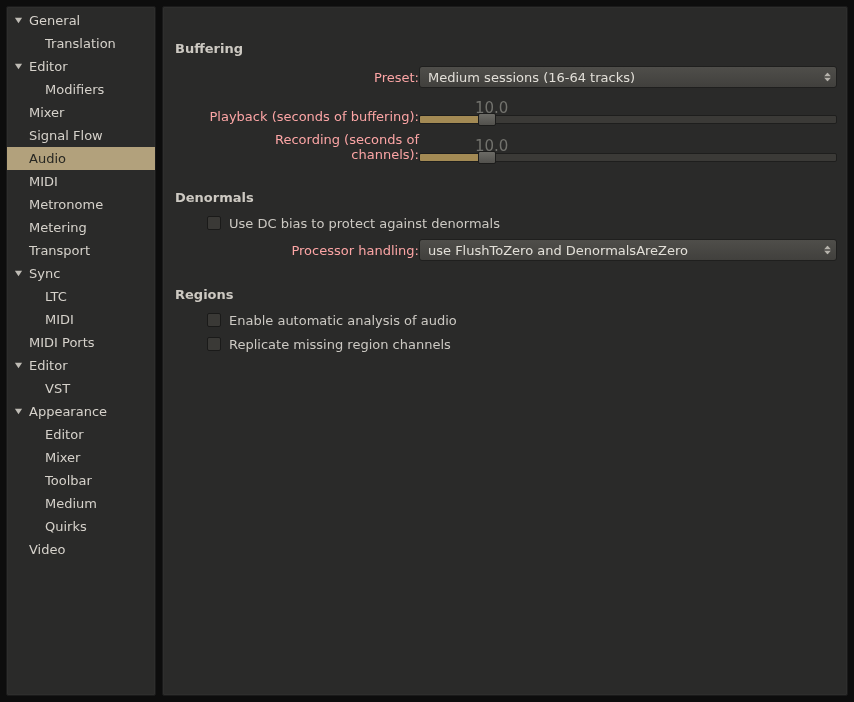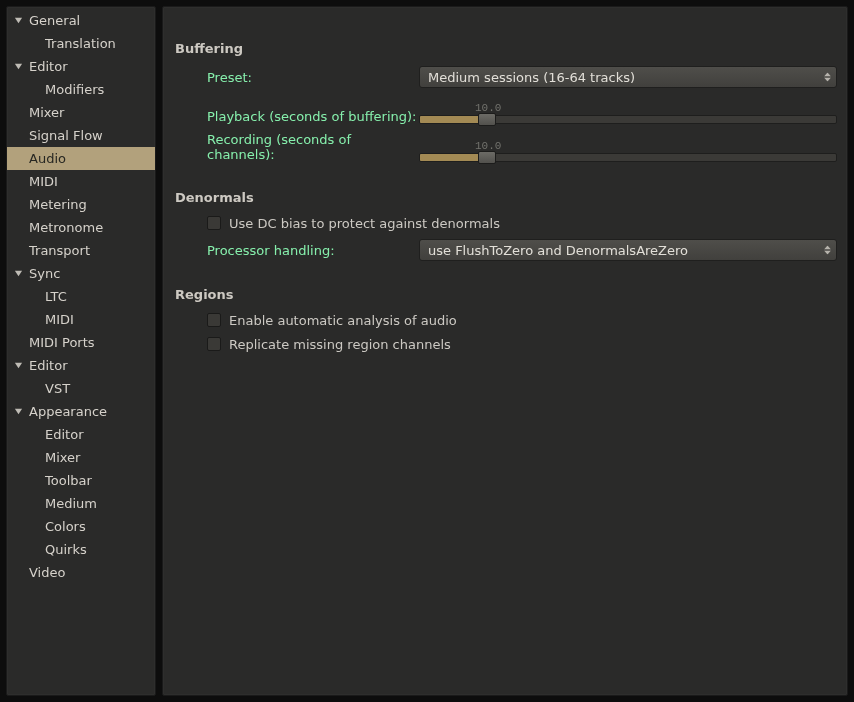--- a/index.html
+++ b/index.html
@@ -66,23 +66,23 @@
   }
   .section-title:first-child { margin-top: 18px; }
   .form-row {
     display: flex;
     align-items: center;
     min-height: 28px;
     padding: 4px 0;
   }
   .form-label-col {
     flex: 0 0 244px;
-    text-align: left;
+    text-align: right;
     padding-left: 32px;
-    color: #86efac;
+    color: #fca5a5;
   }
   .form-ctrl-col {
     flex: 1 1 auto;
     display: flex;
     flex-direction: column;
     justify-content: flex-end;
   }
   .form-row.with-slider { align-items: flex-end; padding-top: 0; padding-bottom: 6px; min-height: 38px;}
   .check-row {
     display: flex;
@@ -109,26 +109,25 @@
     right: 5px; top: 50%; transform: translateY(-50%);
     width: 8px;
     display: flex; flex-direction: column; gap: 1px;
     align-items: center;
     color: #b6b3ac;
   }
   .dd-arrows svg { width: 7px; height: 4px; display:block; }
   
   .slider-wrap { width: 100%; }
   .slider-value {
-    font-size: 11px;
+    font-size: 15px;
     color: #72726d;
     margin-left: 56px;
     margin-bottom: 1px;
     line-height: 12px;
-    font-family: Liberation Mono, monospace;
   }
   .slider-track {
     position: relative;
     height: 9px;
     width: 100%;
     background: #3b3a37;
     border: 1px solid #1e1e1d;
     border-radius: 2px;
   }
   .slider-fill {
@@ -190,26 +189,26 @@
       <div class="tree-row indent-1">
         <span class="tree-label">Signal Flow</span>
       </div>
       <div class="tree-row indent-1 selected">
         <span class="tree-label">Audio</span>
       </div>
       <div class="tree-row indent-1">
         <span class="tree-label">MIDI</span>
       </div>
       <div class="tree-row indent-1">
+        <span class="tree-label">Metronome</span>
+      </div>
+      <div class="tree-row indent-1">
         <span class="tree-label">Metering</span>
       </div>
       <div class="tree-row indent-1">
-        <span class="tree-label">Metronome</span>
-      </div>
-      <div class="tree-row indent-1">
         <span class="tree-label">Transport</span>
       </div>
       <div class="tree-row indent-0">
         <span class="expander">
           <svg viewBox="0 0 10 10">
             <path d="M1 2 L9 2 L5 8 Z" fill="currentColor"></path>
           </svg>
         </span>
         <span class="tree-label">Sync</span>
       </div>
@@ -245,23 +244,20 @@
         <span class="tree-label">Editor</span>
       </div>
       <div class="tree-row indent-2">
         <span class="tree-label">Mixer</span>
       </div>
       <div class="tree-row indent-2">
         <span class="tree-label">Toolbar</span>
       </div>
       <div class="tree-row indent-2">
         <span class="tree-label">Medium</span>
-      </div>
-      <div class="tree-row indent-2">
-        <span class="tree-label">Colors</span>
       </div>
       <div class="tree-row indent-2">
         <span class="tree-label">Quirks</span>
       </div>
       <div class="tree-row indent-1">
         <span class="tree-label">Video</span>
       </div>
     </div>
 
   <div class="panel content">

